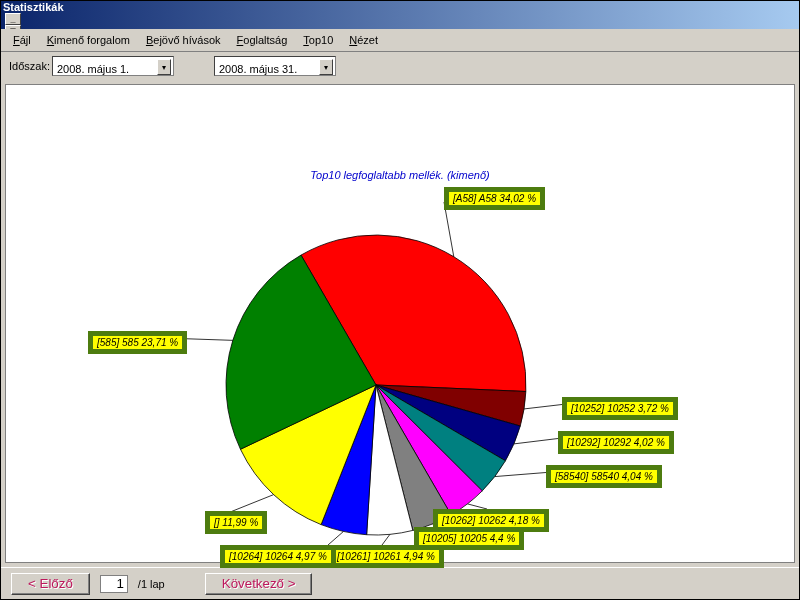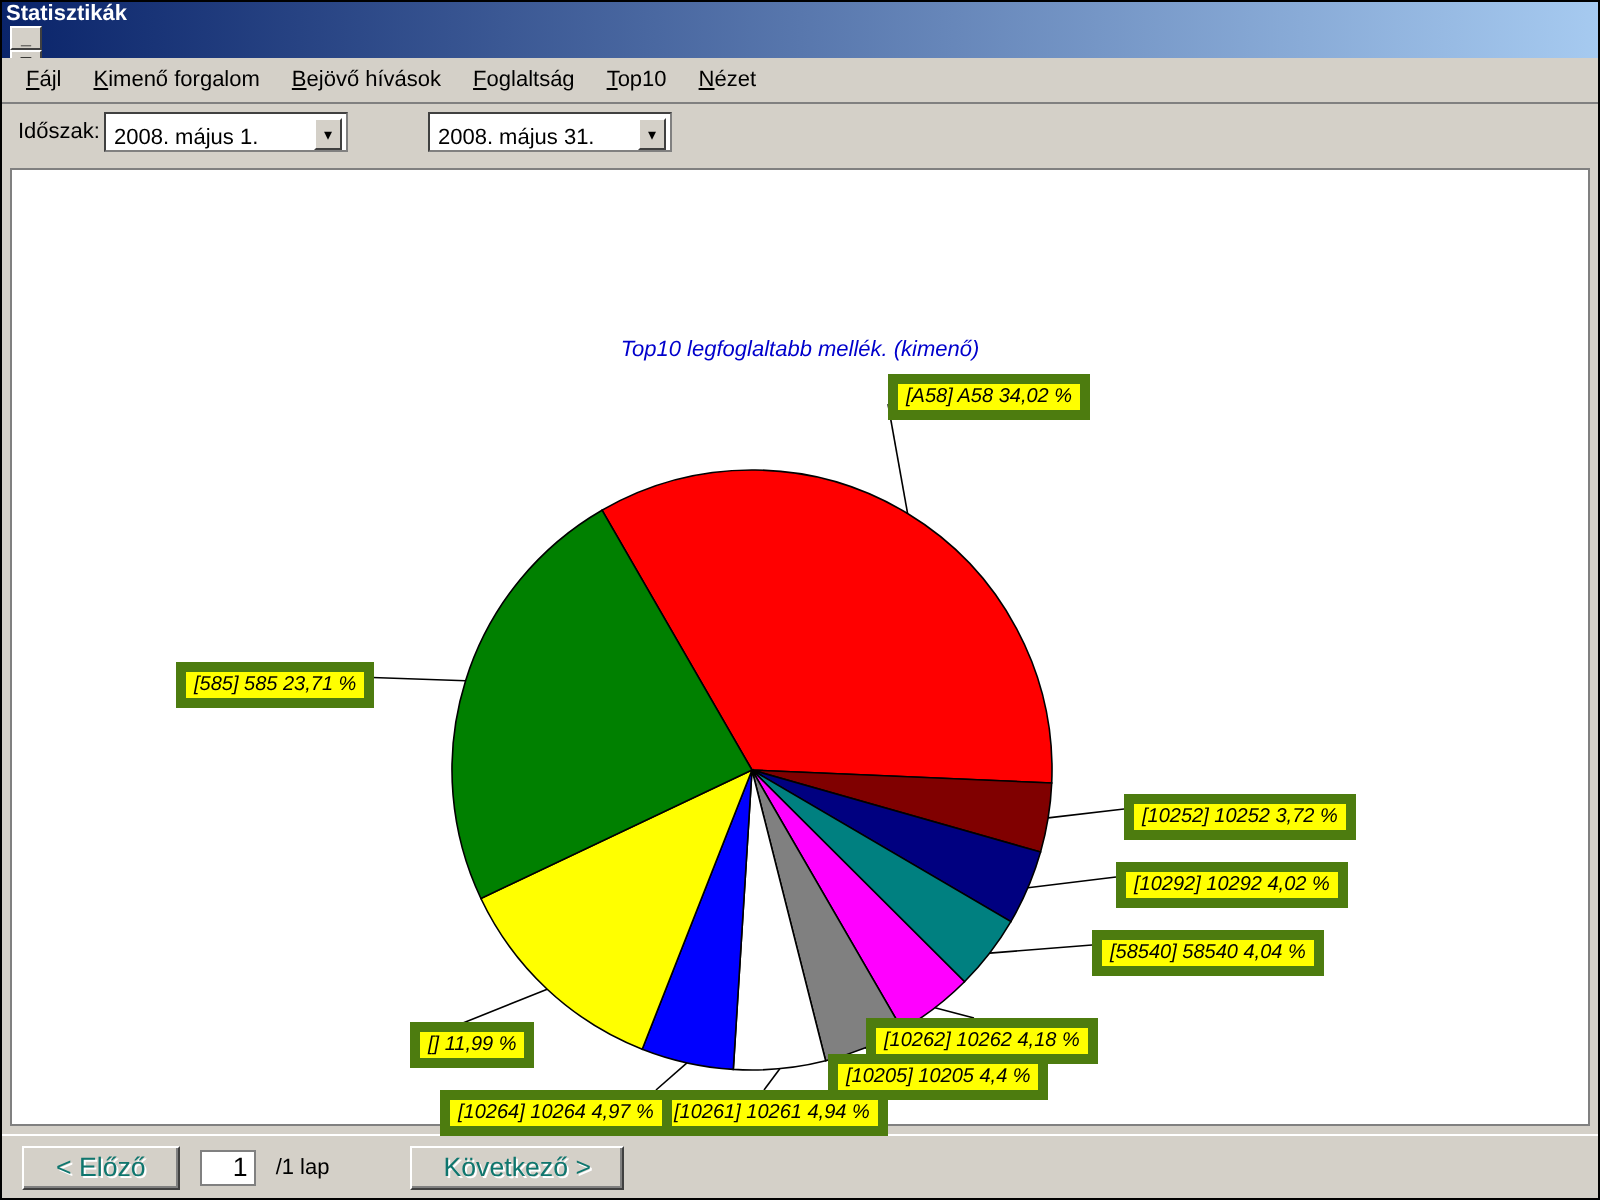--- a/index.html
+++ b/index.html
@@ -16,21 +16,21 @@
   .label { padding-right: 2px; }
   .dropdown { display:inline-flex; align-items:flex-end; height:20px; background:#fff; border:1px solid #808080; border-top-color:#404040; border-left-color:#404040; padding: 0 2px 0 4px; }
   .dropdown .dd-text { min-width: 96px; }
   .dropdown .dd-btn { width:14px; height:16px; background:#d4d0c8; border:1px solid #fff; border-right-color:#404040; border-bottom-color:#404040; margin-left:4px; display:flex; align-items:center; justify-content:center; font-size:8px; }
   .chart-area { flex:1; background:#d4d0c8; display:flex; padding: 4px; font-style: italic; }
   .chart-panel { flex:1; background:#fff; border:1px solid #808080; position:relative; }
   .chart-title { position:absolute; top:84px; left:50%; transform:translateX(-50%); color:#0000cc; font-size:11px; }
   svg.pie { position:absolute; }
   .footer { height: 32px; background:#d4d0c8; display:flex; align-items:center; padding: 0 10px; gap:10px; border-top: 1px solid #fff; }
   .btn { height:22px; padding: 0 16px; background:#d4d0c8; border:1px solid #fff; border-right-color:#404040; border-bottom-color:#404040; box-shadow: inset -1px -1px 0 #808080, inset 1px 1px 0 #d4d0c8; cursor:pointer; }
-  .btn.disabled { color:#0f766e; text-shadow: 1px 1px 0 #fff; cursor:default; }
+  .btn.disabled { color:#be185d; text-shadow: 1px 1px 0 #fff; cursor:default; }
   .page-input { width:28px; height:18px; background:#fff; border:1px solid #808080; text-align:right; padding-right:3px; }
   .callout-label { position:absolute; background:#ffff00; border:5px solid #4d7c0f; padding:1px 4px; font-size:10px; white-space:nowrap; }
 </style>
 </head>
 <body>
 
 <div class="window">
 
   <div class="titlebar">
     <div class="icon"></div>

